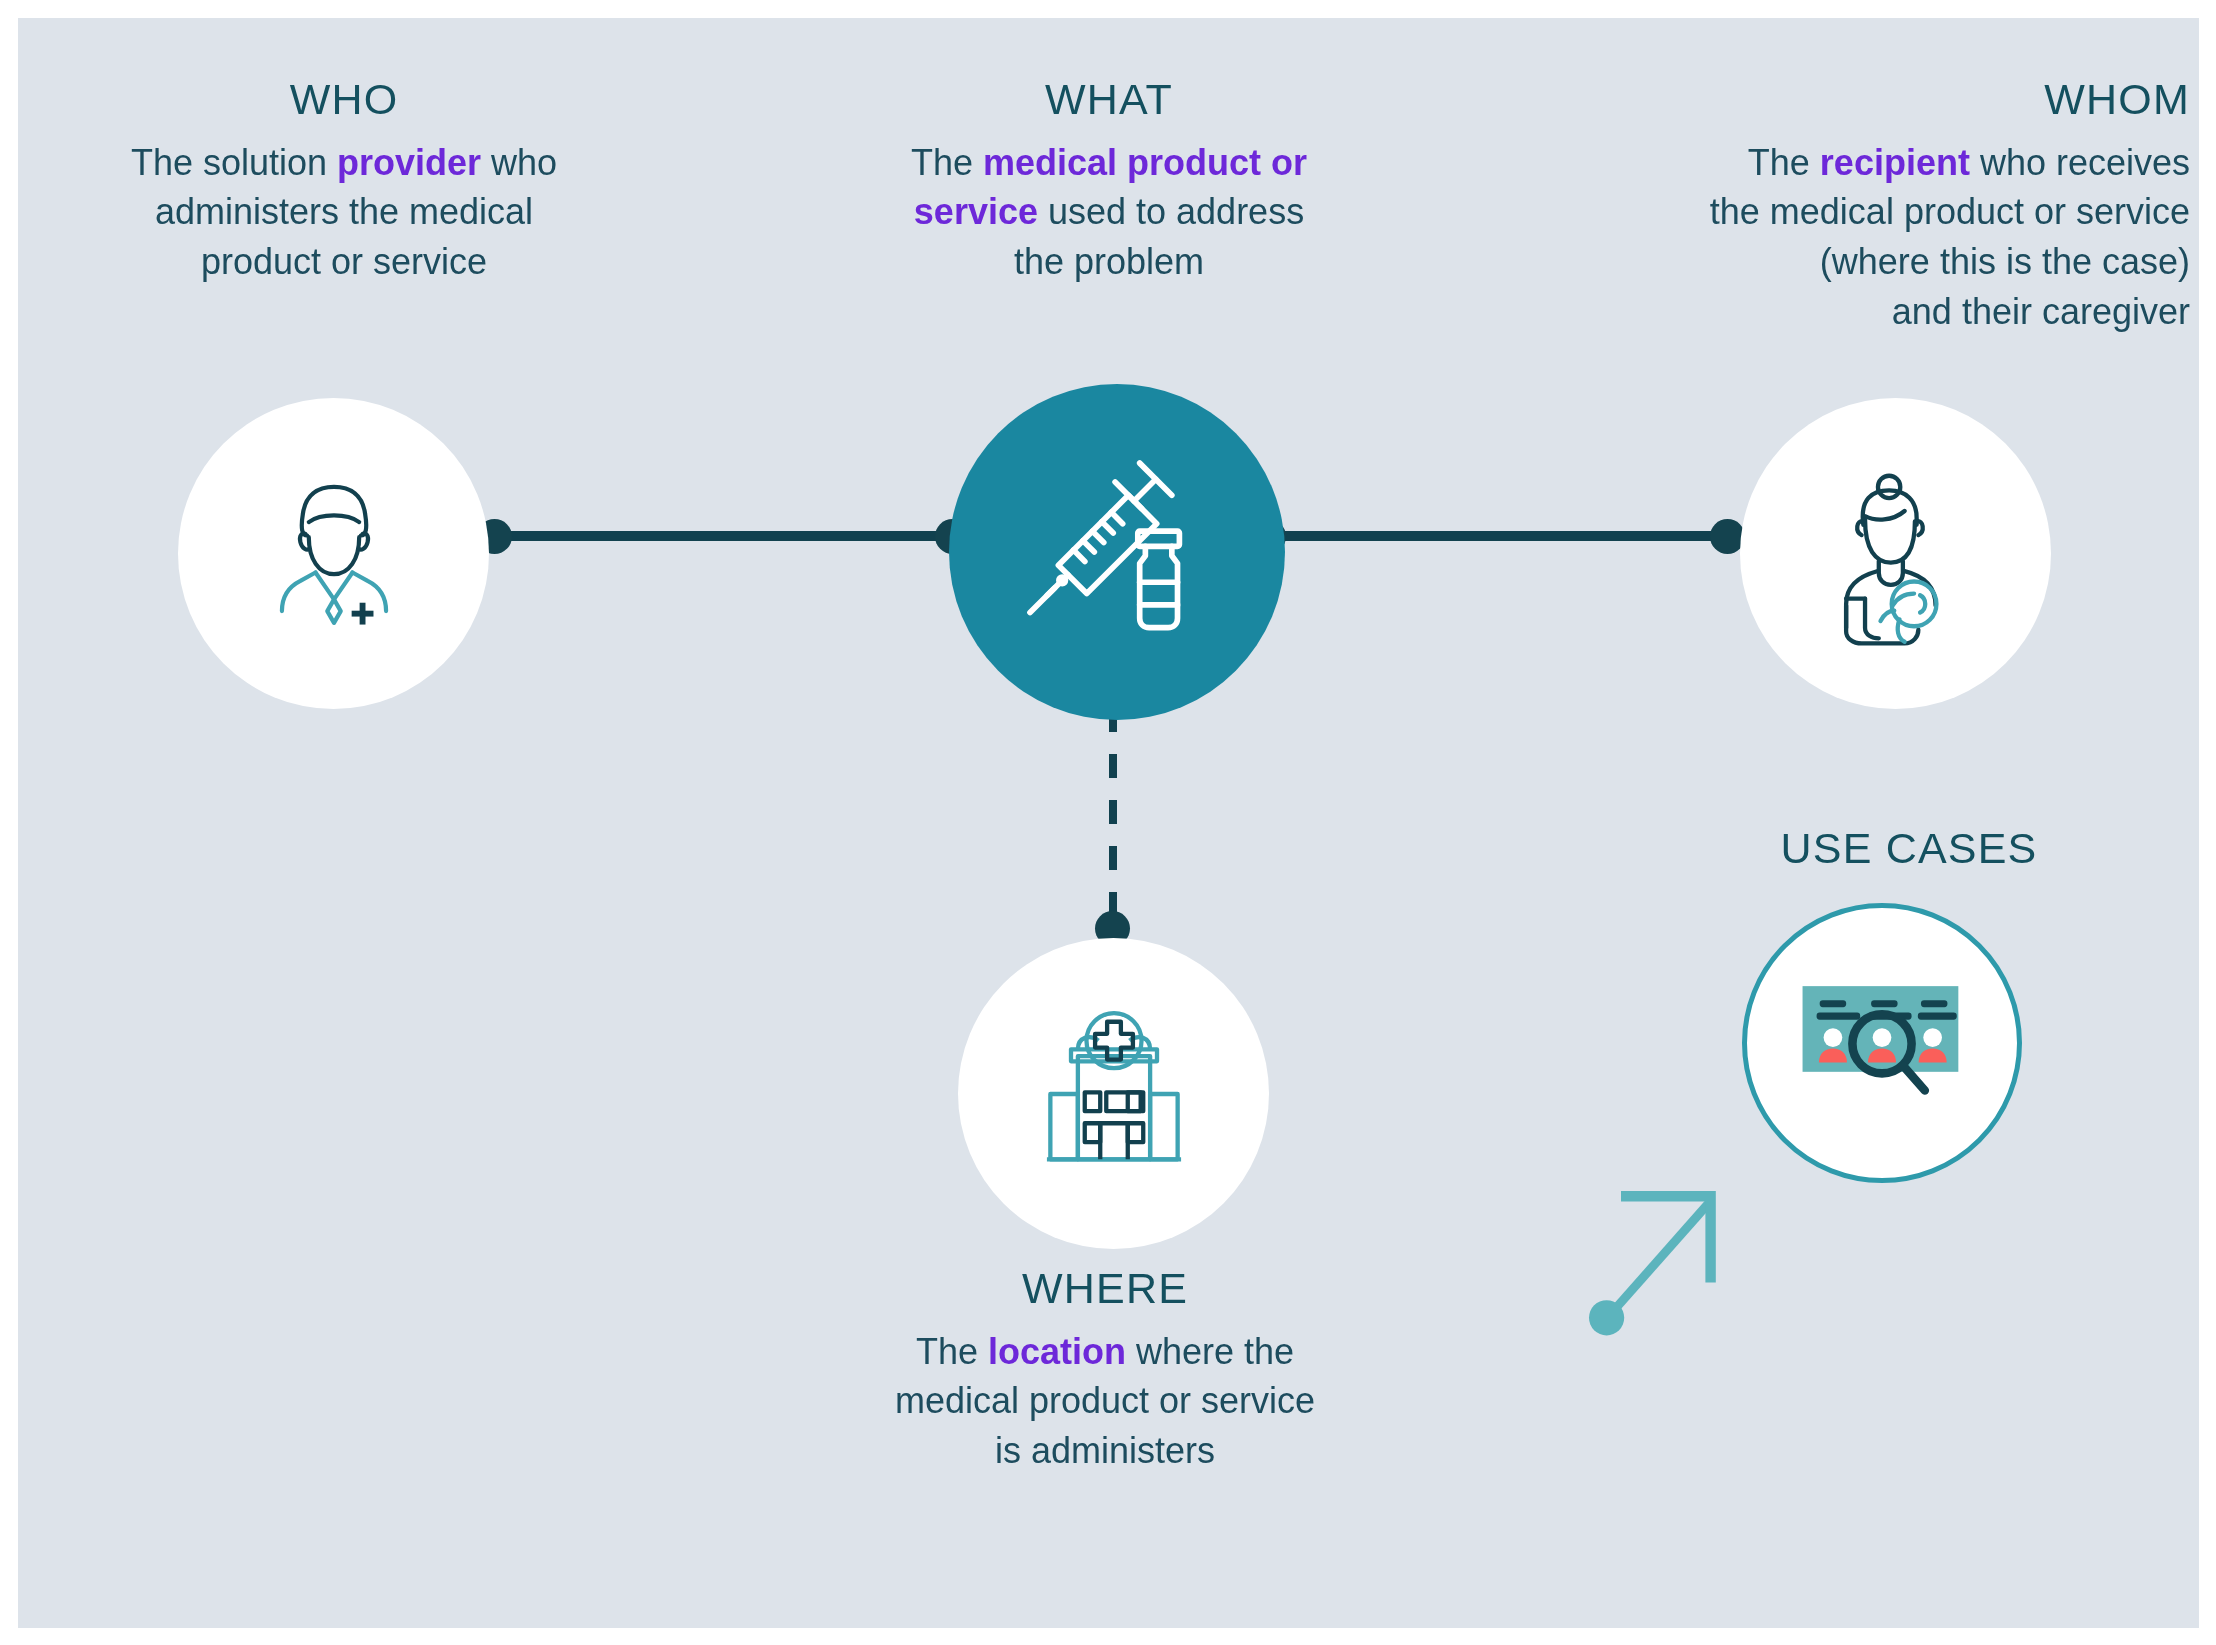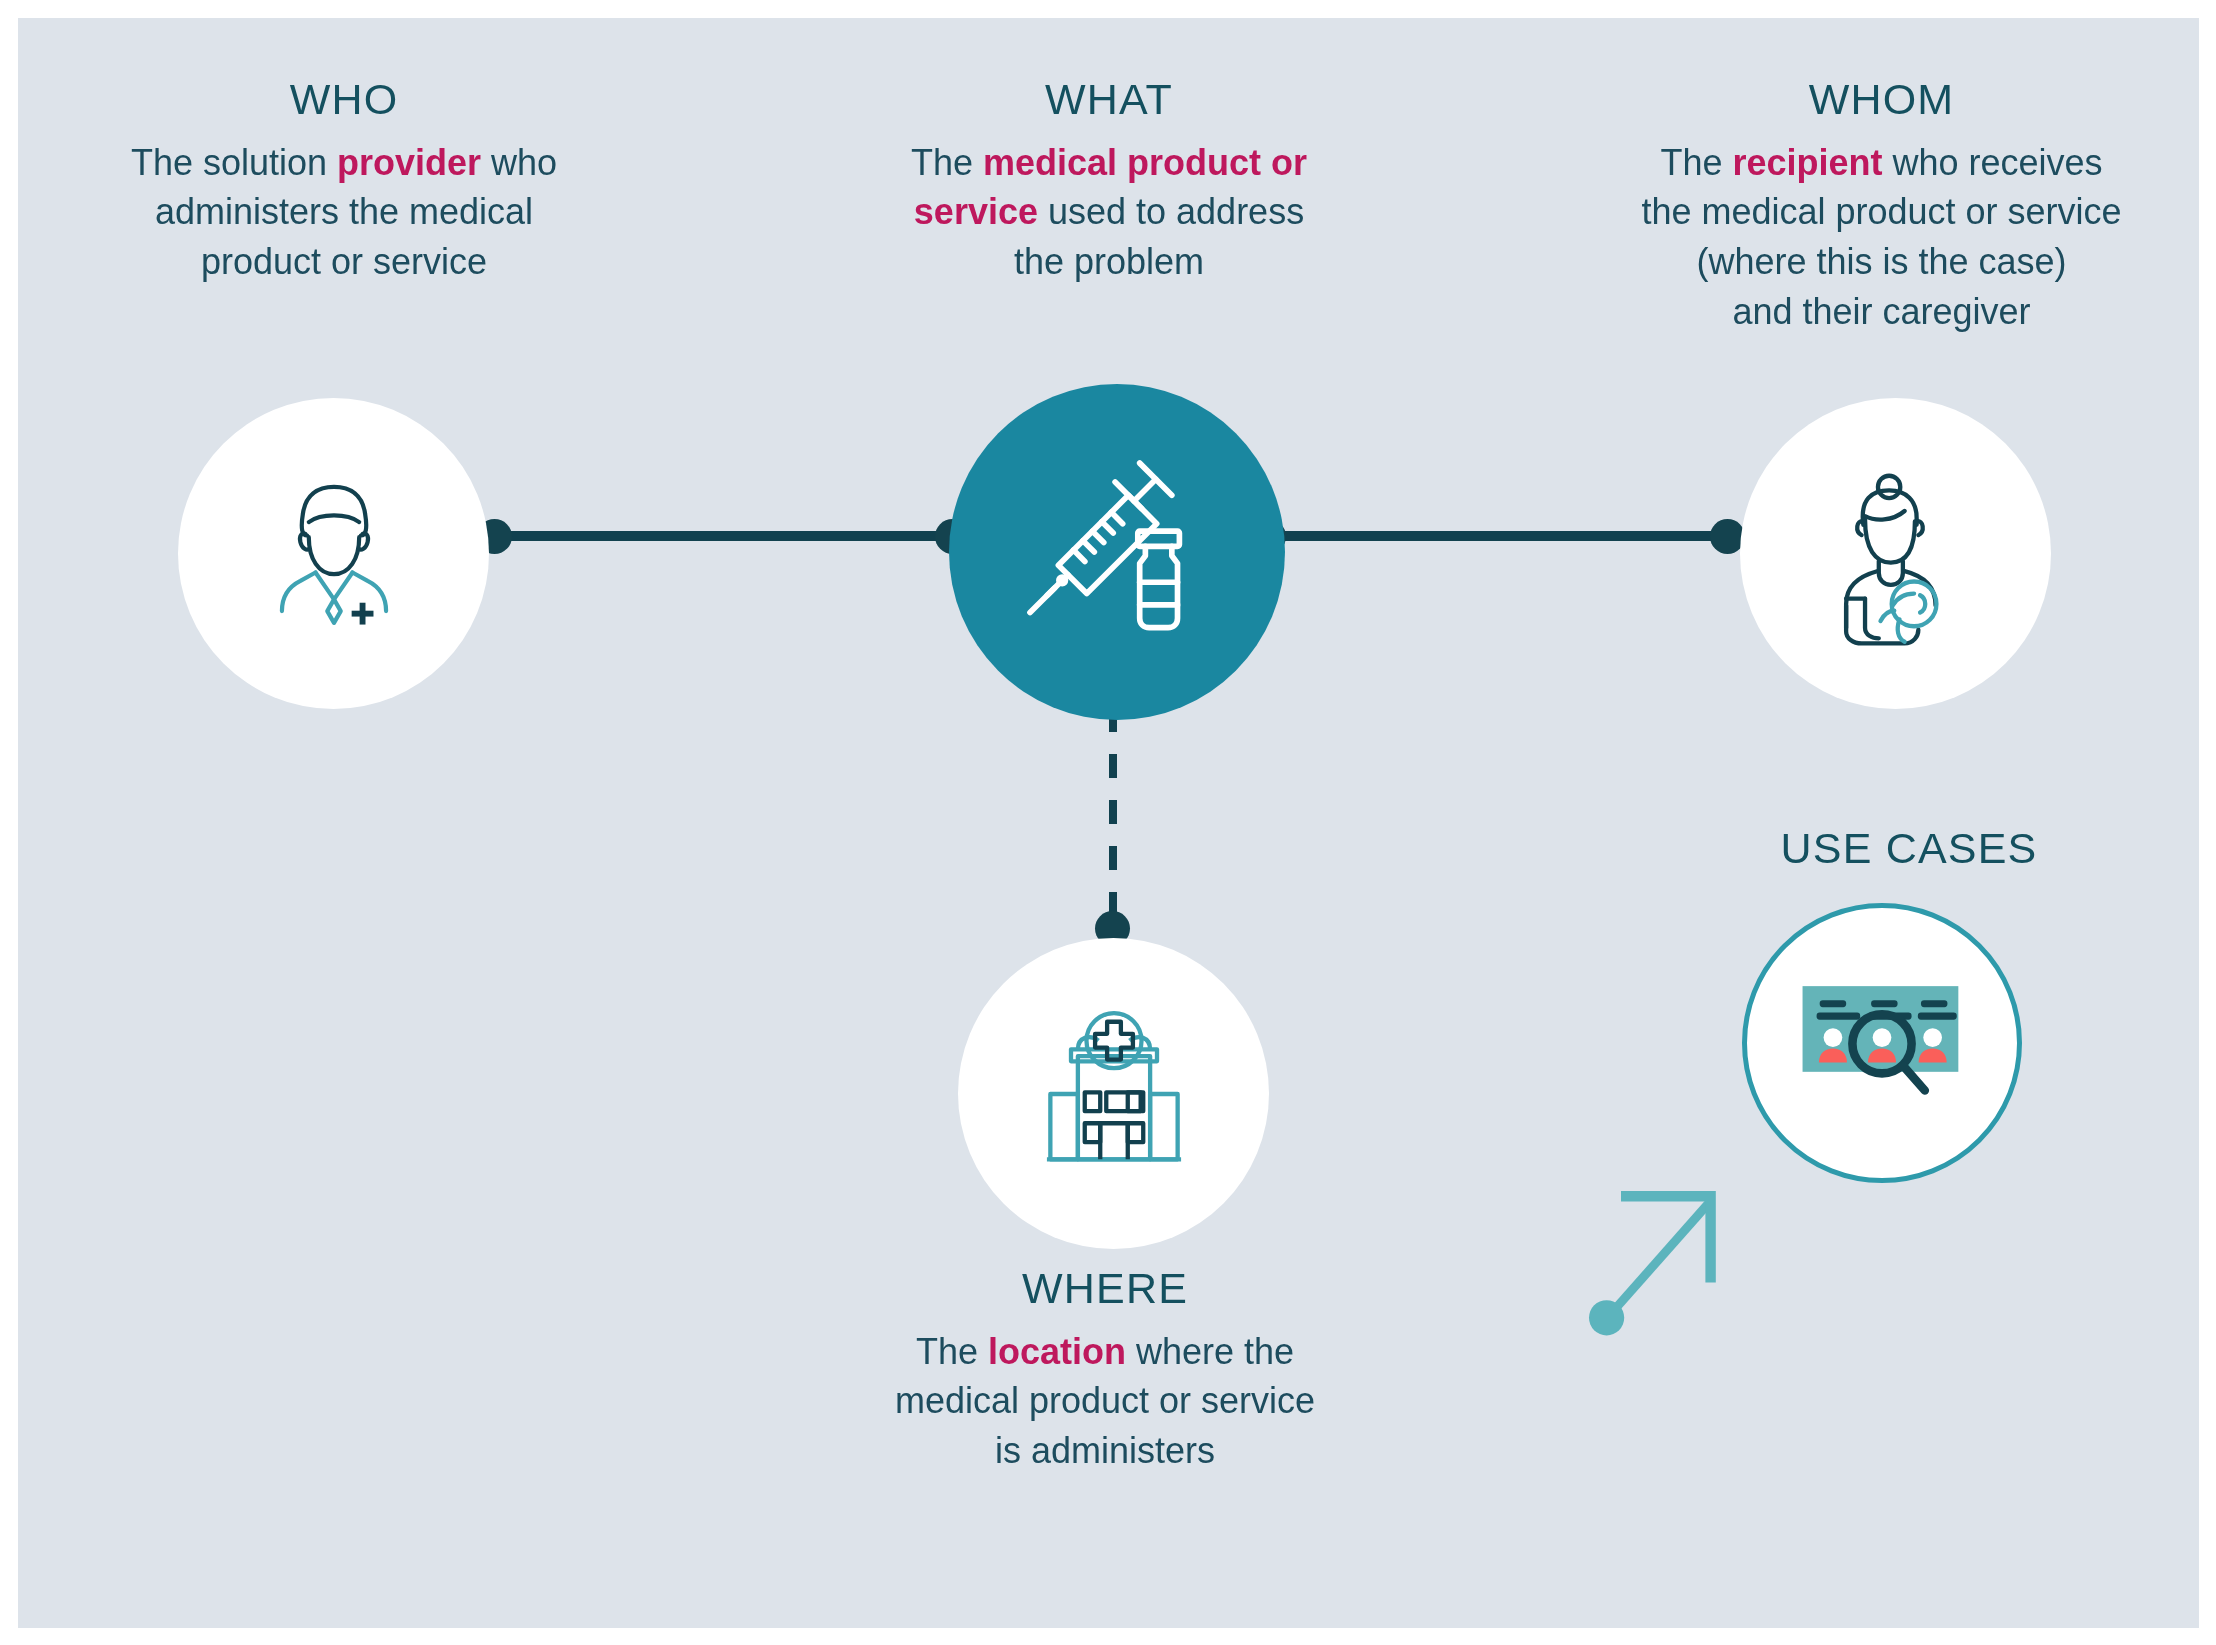--- a/index.html
+++ b/index.html
@@ -15,25 +15,25 @@
 
   
   .block{position:absolute;text-align:center;}
   .heading{
     font-size:43px;letter-spacing:1.2px;font-weight:400;
     color:#14505f;margin:0 0 14.4px 0;line-height:1.1;
   }
   .body-txt{
     font-size:36px;line-height:1.38;color:#1d4c5e;font-weight:400;
   }
-  .body-txt b{font-weight:700;color:#be185d;}
+  .body-txt b{font-weight:700;color:#6d28d9;}
 
   .blk-who   {left:76px;  top:76px;  width:536px;}
   .blk-what  {left:833px;top:76px;  width:552px;}
-  .blk-whom  {left:1573px;top:76px;  width:617px;}
+  .blk-whom  {left:1573px;top:76px;  width:617px;text-align:right;}
   .blk-where {left:825px;top:1265px;width:560px;}
   .blk-usecases{left:1685px;top:825px;width:448px;}
 
   
   .circle{position:absolute;border-radius:50%;
           display:flex;align-items:center;justify-content:center;}
   .c-white{background:#ffffff;}
   .c-teal{background:#1a87a0;}
   .c-ring{background:#ffffff;border:5.6px solid #2e9aab;box-sizing:border-box;}
 

